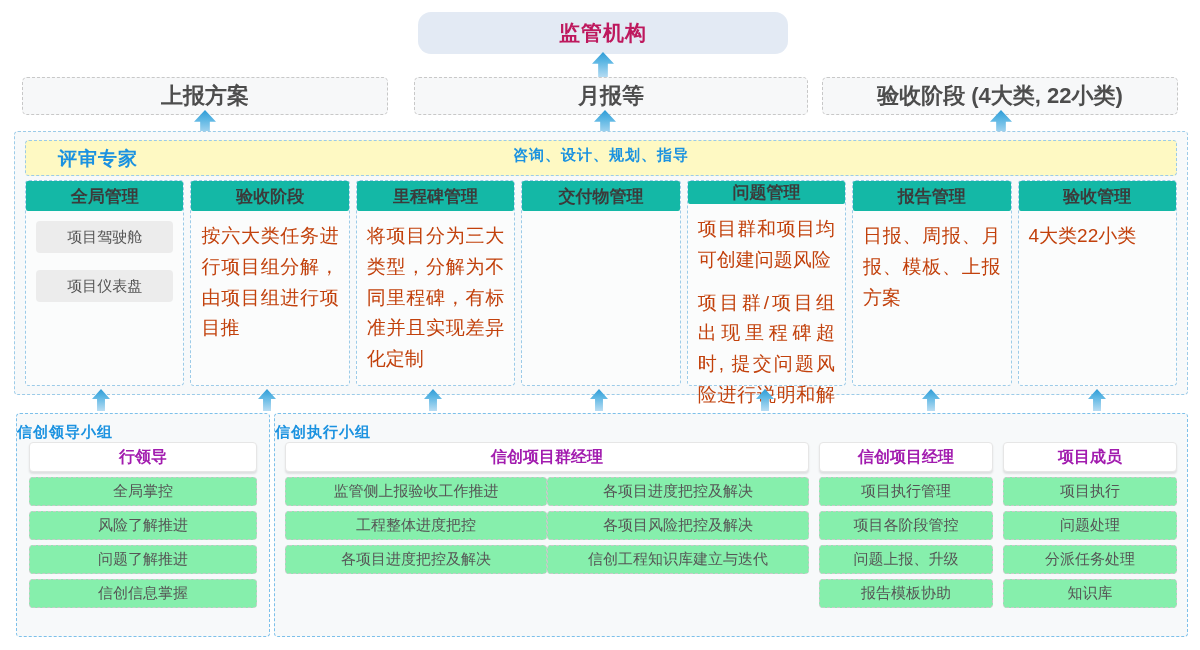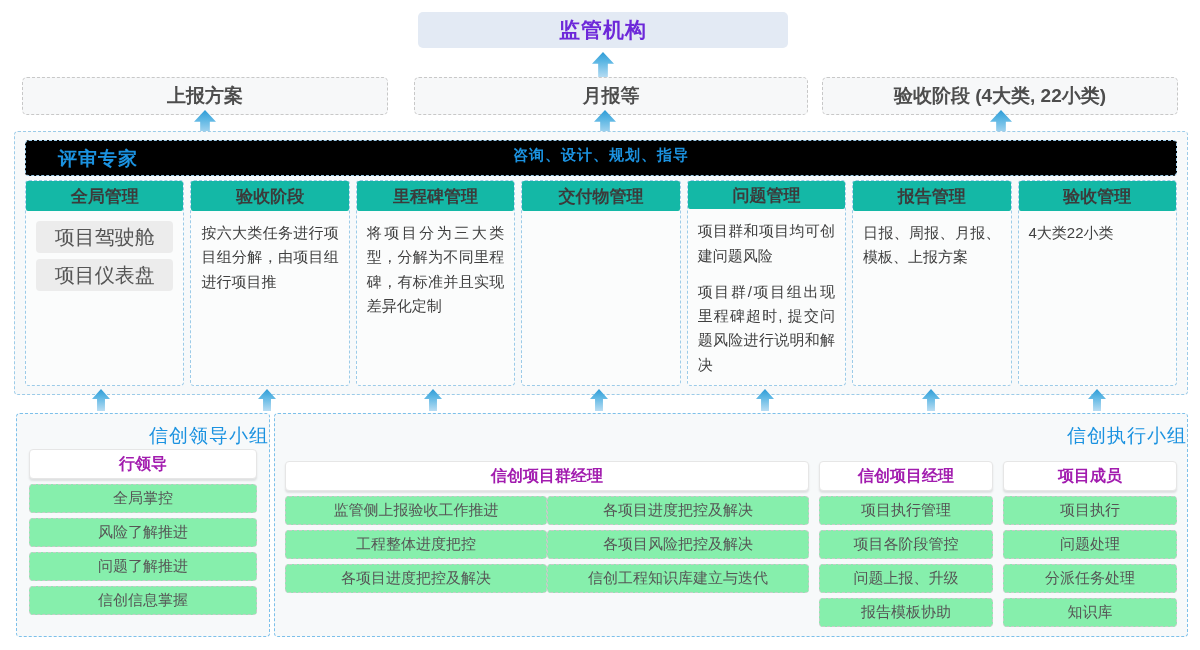--- a/index.html
+++ b/index.html
@@ -15,43 +15,43 @@
   
   .arrow{
     position:absolute;width:22px;height:26px;
     background:linear-gradient(to bottom,#2e9bd6 0%,#59b5e3 35%,#b9ddf3 100%);
     clip-path:polygon(50% 0%,100% 45%,72% 45%,72% 100%,28% 100%,28% 45%,0% 45%);
   }
   .arrow.sm{width:18px;height:22px;}
 
   
   .reg-box{
-    position:absolute;left:418px;top:12px;width:370px;height:36px;
-    background:#e3eaf4;border-radius:5px;
-    display:flex;align-items:center;justify-content:center;
-    font-size:21px;font-weight:bold;color:#6d28d9;letter-spacing:1px;
+    position:absolute;left:418px;top:12px;width:370px;height:42px;
+    background:#e3eaf4;border-radius:13px;
+    display:flex;align-items:center;justify-content:center;
+    font-size:21px;font-weight:bold;color:#be185d;letter-spacing:1px;
   }
   .dash-box{
     position:absolute;height:36px;
     background:#f7f8f9;border:1px dashed #c8c8c8;border-radius:5px;
     display:flex;align-items:center;justify-content:center;
-    font-size:19px;font-weight:bold;color:#4d4d4d;
+    font-size:22px;font-weight:bold;color:#4d4d4d;
   }
   #db1{left:22px;top:77px;width:364px;}
   #db2{left:414px;top:77px;width:392px;}
   #db3{left:822px;top:77px;width:354px;}
 
   
   .mid-panel{
     position:absolute;left:14px;top:131px;width:1172px;height:262px;
     background:#f7f9fa;border:1px dashed #9ccbe8;border-radius:4px;
   }
   .mid-band{
     position:absolute;left:10px;top:8px;width:1150px;height:34px;
-    background:#000000;border:1px dashed #9ccbe8;border-radius:4px;
+    background:#fef9c3;border:1px dashed #9ccbe8;border-radius:4px;
   }
   .band-left{
     position:absolute;left:32px;top:5px;
     font-size:19px;font-weight:bold;color:#1b92e0;letter-spacing:1px;
   }
   .band-center{
     position:absolute;left:0;right:0;top:5px;text-align:center;
     font-size:15px;font-weight:bold;color:#1b92e0;letter-spacing:1px;
   }
 
@@ -65,56 +65,56 @@
     background:#fbfcfc;
     display:flex;flex-direction:column;
   }
   .col-head{
     height:30px;background:#14b8a6;border-radius:2px;
     display:flex;align-items:center;justify-content:center;
     font-size:17px;font-weight:bold;color:#3b3b3b;
   }
   .col-body{flex:1;padding:10px 10px 8px 10px;}
   .col-body p{
-    margin:0 0 12px 0;font-size:15px;line-height:1.62;color:#404040;
+    margin:0 0 12px 0;font-size:19px;line-height:1.62;color:#c2410c;
     text-align:justify;text-justify:inter-ideograph;
   }
   .col-body p:last-child{margin-bottom:0;}
   .pill{
-    background:#ececec;border-radius:4px;height:32px;margin-bottom:6px;
-    display:flex;align-items:center;justify-content:center;
-    font-size:20px;color:#555;
+    background:#ececec;border-radius:4px;height:32px;margin-bottom:17px;
+    display:flex;align-items:center;justify-content:center;
+    font-size:15px;color:#555;
   }
 
   
   .bot-left{
     position:absolute;left:16px;top:413px;width:252px;height:222px;
     background:#f7f9fa;border:1px dashed #7cc0ea;border-radius:4px;
   }
   .bot-right{
     position:absolute;left:274px;top:413px;width:912px;height:222px;
     background:#f7f9fa;border:1px dashed #7cc0ea;border-radius:4px;
   }
   .group-title{
-    text-align:right;font-size:19px;font-weight:normal;color:#1b92e0;
+    text-align:left;font-size:15px;font-weight:bold;color:#1b92e0;
     letter-spacing:1px;padding-top:9px;
   }
   .role-head{
     background:#ffffff;border:1px solid #e6e6e6;border-radius:4px;
     box-shadow:0 2px 2px rgba(0,0,0,.10);
     height:28px;display:flex;align-items:center;justify-content:center;
     font-size:16px;font-weight:bold;color:#a21caf;
   }
   .task{
     border:1px dashed #c9c9c9;border-radius:4px;background:#86efac;
     height:27px;display:flex;align-items:center;justify-content:center;
     font-size:15px;color:#565656;margin-top:5px;
   }
   .bl-inner{padding:0 12px;}
-  .br-inner{display:flex;gap:10px;padding:0 10px;align-items:flex-start;margin-top:12px;}
+  .br-inner{display:flex;gap:10px;padding:0 10px;align-items:flex-start;}
   .pm-block{flex:0 0 524px;}
   .pm-grid{display:flex;gap:0;margin-top:5px;}
   .pm-grid > div{flex:1;}
   .pm-full{margin-top:5px;}
   .other-block{flex:1;}
 </style>
 </head>
 <body>
 
 <div class="stage">

